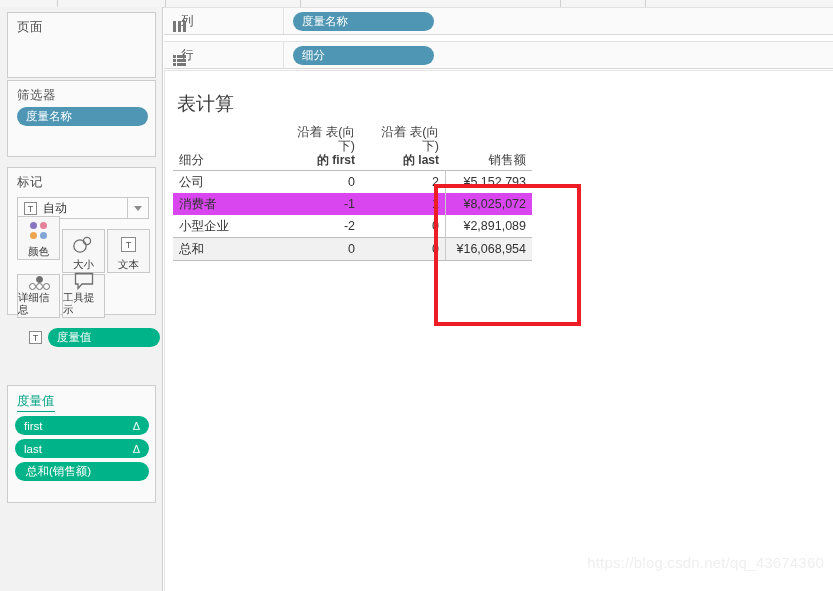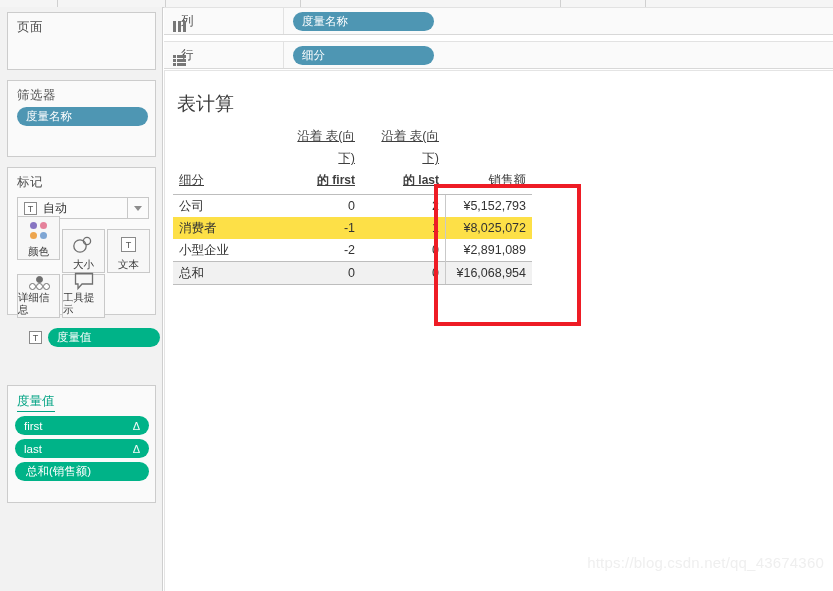--- a/index.html
+++ b/index.html
@@ -50,21 +50,21 @@
     box-sizing: border-box;
   }
   .card-title {
     font-size: 12.5px;
     color: #4d4d4d;
     padding: 6px 0 0 9px;
     letter-spacing: .5px;
   }
 
   
-  #card-pages { top: 5px; height: 58px; }
+  #card-pages { top: 5px; height: 66px; }
   
   #card-filters { top: 73px; height: 77px; }
   
   #card-marks { top: 160px; height: 148px; background:#fafafa; }
   
   #card-measurevalues { top: 378px; height: 118px; }
 
   
   .pill {
     display: flex;
@@ -273,22 +273,21 @@
     font-family: "Liberation Serif", "DejaVu Serif", serif;
     font-size: 12.5px;
     color: #333333;
   }
   #calc-table th {
     font-weight: normal;
     vertical-align: bottom;
     padding: 0 6px 3px 6px;
     border-bottom: 1px solid #bdbdbd;
     color: #3f3f3f;
-    line-height: 22px;
-    text-decoration: underline;
+    line-height: 14px;
   }
   #calc-table td {
     padding: 2px 6px 2px 6px;
     height: 18px;
     line-height: 16px;
   }
   #calc-table th.h-dim, #calc-table td.c-dim {
     text-align: left;
     width: 92px;
   }
@@ -299,21 +298,21 @@
   }
   #calc-table th.h-num { width: 72px; }
   #calc-table th.h-sales { width: 74px; }
   #calc-table td.c-sales {
     text-align: right;
     font-family: "Liberation Sans", "DejaVu Sans", sans-serif;
     font-size: 12.5px;
     border-left: 1px solid #c9c9c9;
   }
   #calc-table th.h-sales { border-left: 1px solid transparent; }
-  #calc-table tr.banded td { background: #fde047; }
+  #calc-table tr.banded td { background: #d946ef; }
   #calc-table tr.total td { background: #f1f1f1; border-top: 1px solid #bdbdbd; }
   #calc-table tr.lastrow td { border-bottom: 1px solid #bdbdbd; }
   .hdr-line2 { font-family: "Liberation Sans", "DejaVu Sans", sans-serif; font-weight: bold; font-size: 12px; }
 
   
   #annotation-box {
     position: absolute;
     left: 269px; top: 113px;
     width: 147px; height: 142px;
     border: 4px solid #ee1c25;

